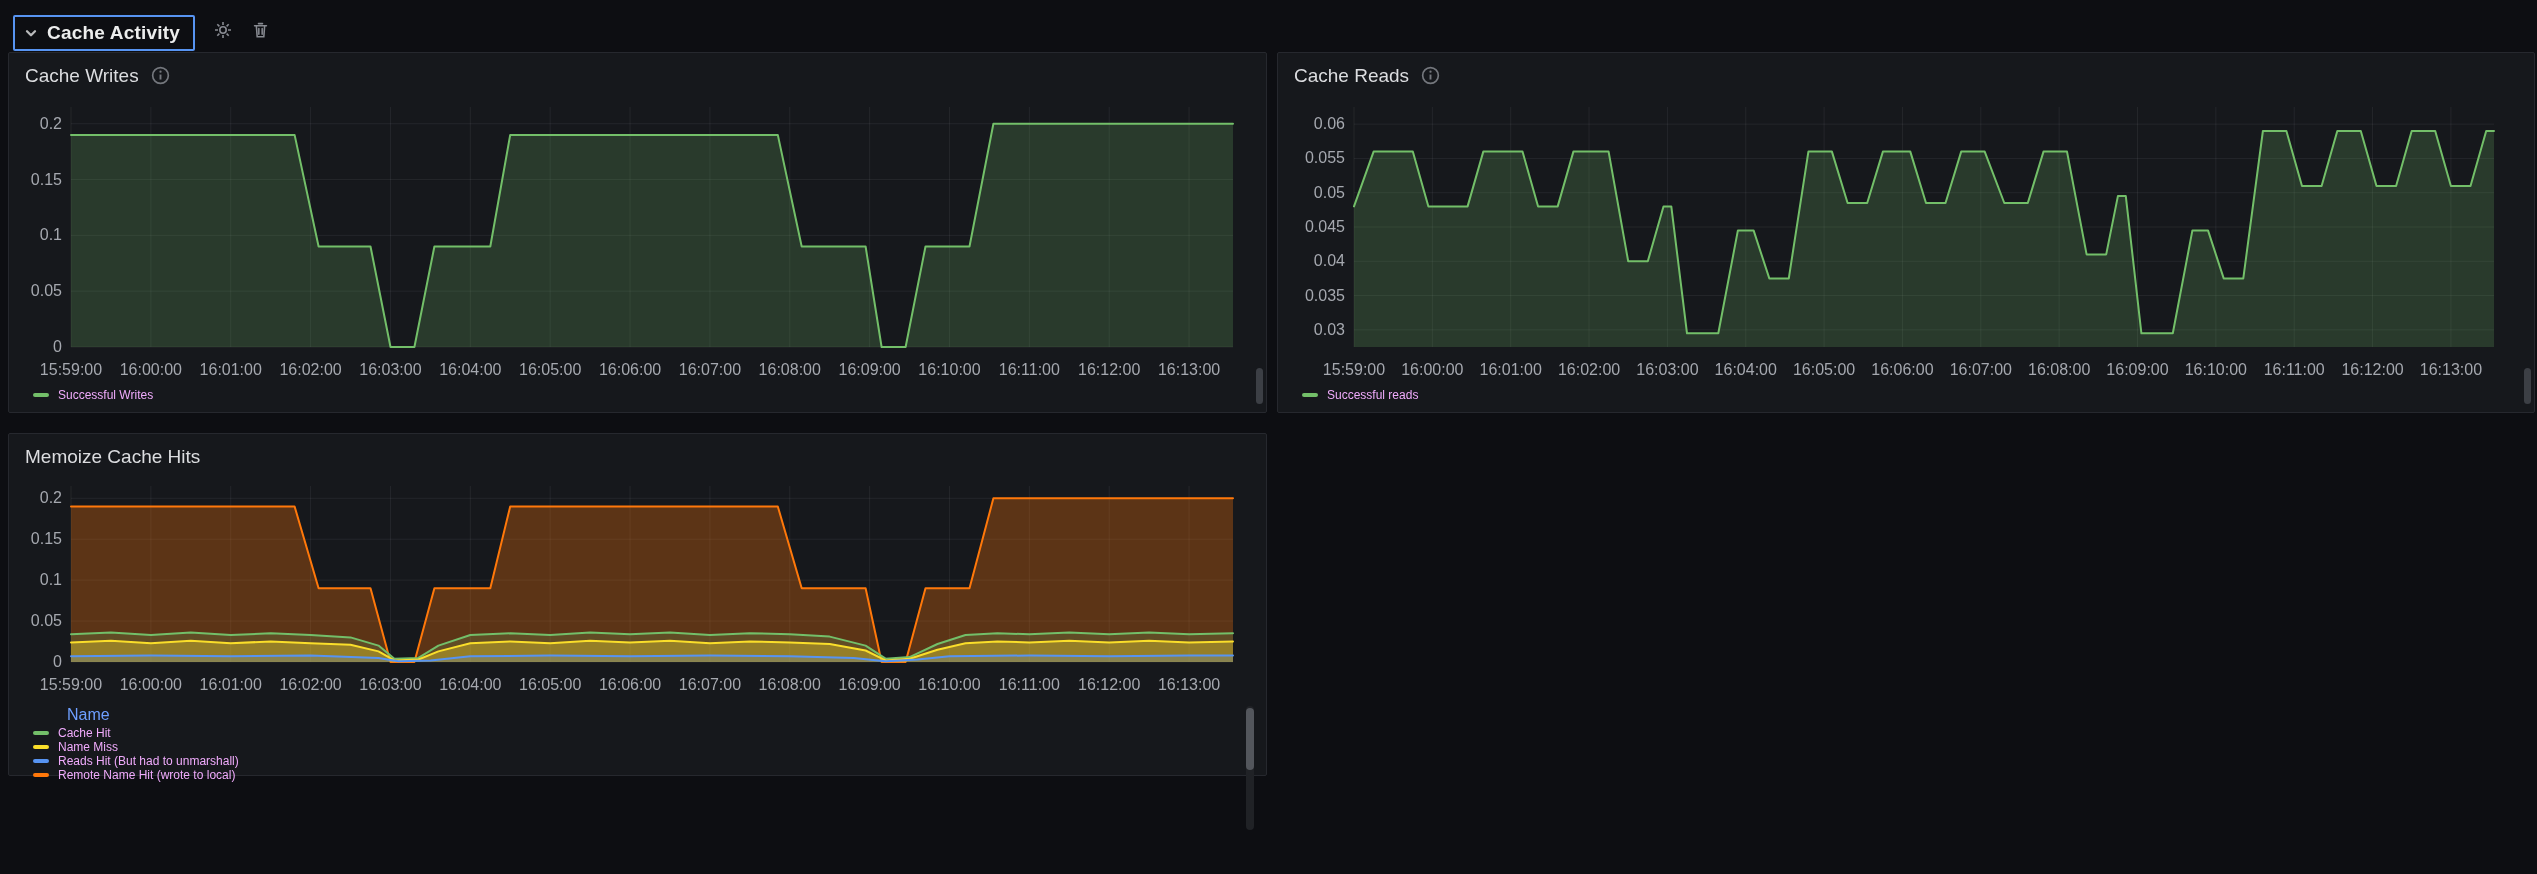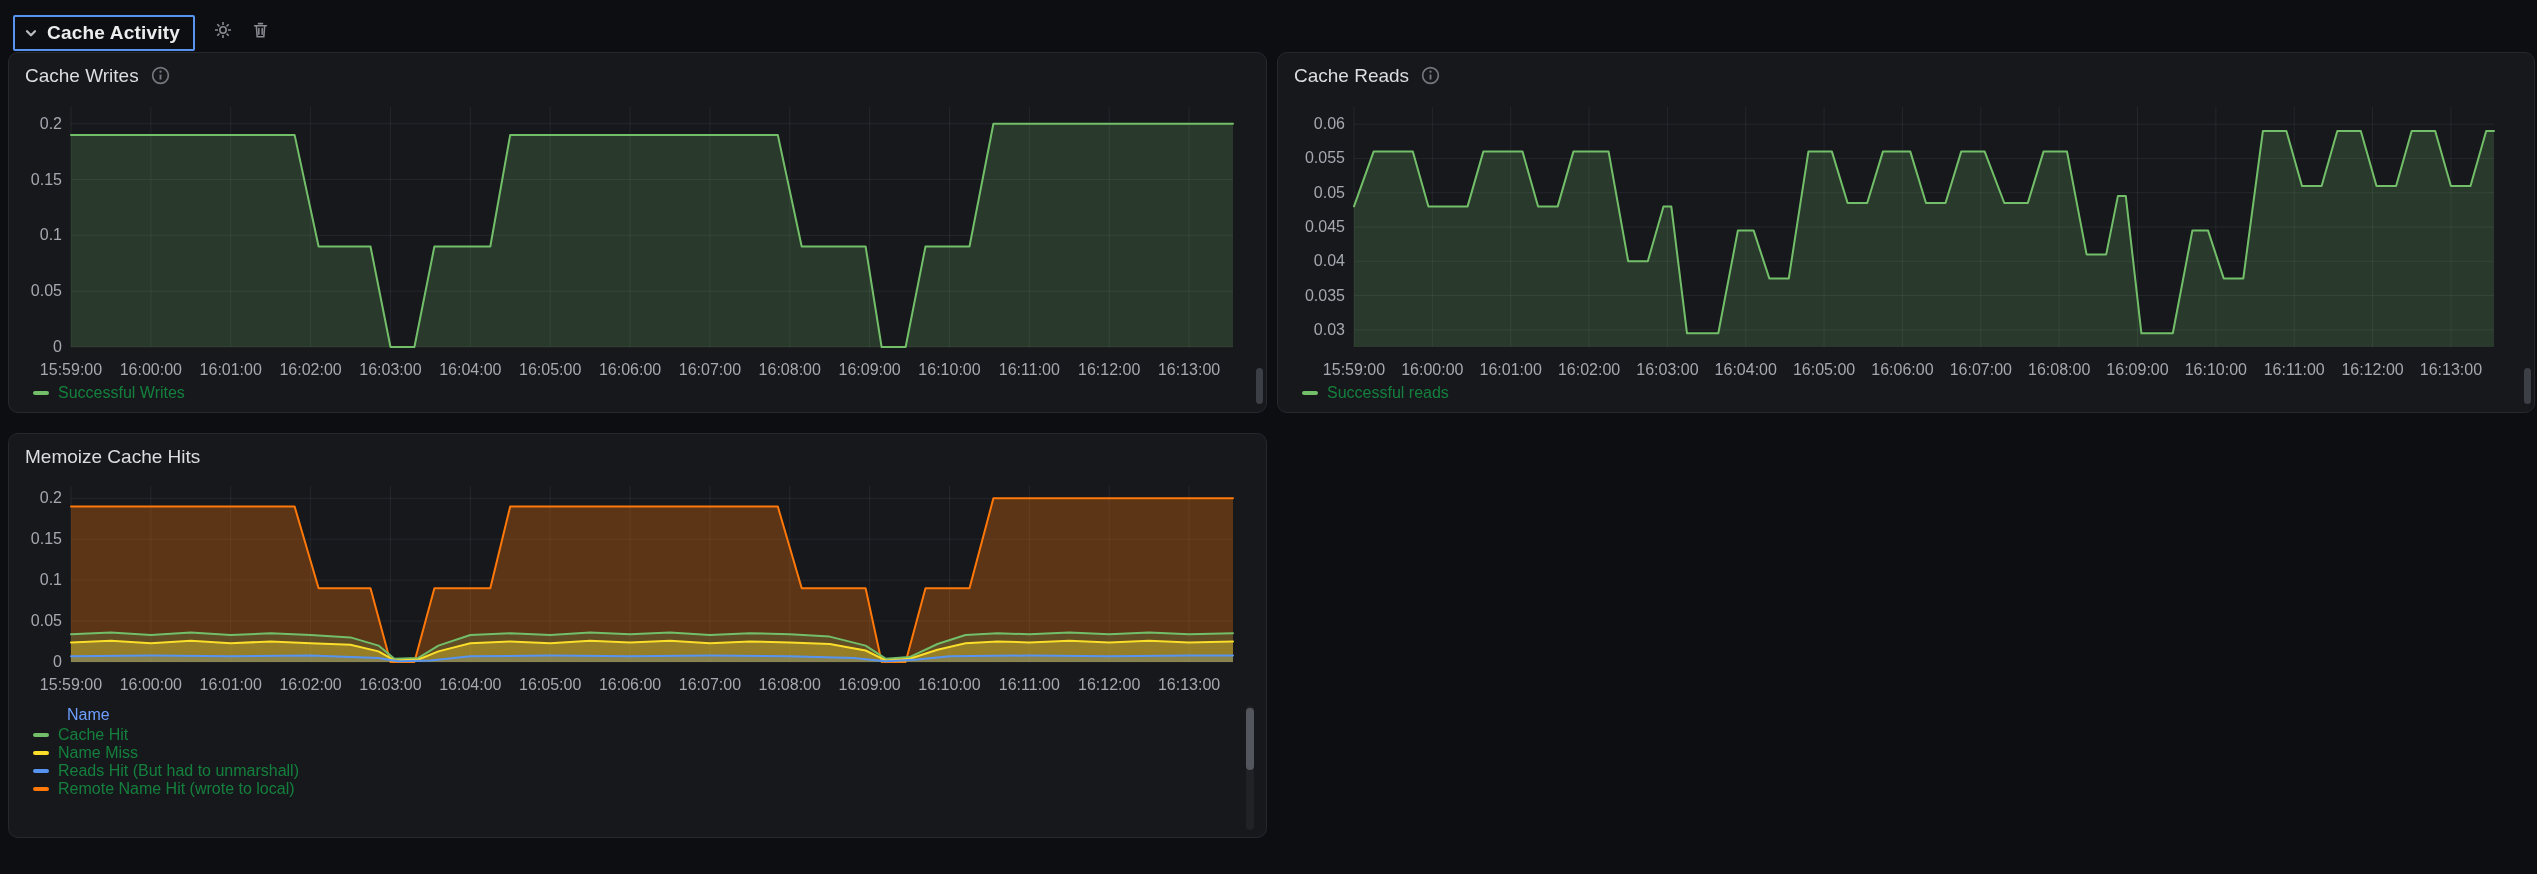--- a/index.html
+++ b/index.html
@@ -17,34 +17,34 @@
   }
   .section-toggle{
     display:inline-flex;align-items:center;gap:8px;
     border:2px solid #5794F2;border-radius:2px;
     padding:5px 13px 5px 8px;cursor:pointer;background:transparent;margin-top:6px;
   }
   .section-title{font-size:19px;font-weight:700;color:#eceded;letter-spacing:0.2px}
   .icon-btn{display:inline-flex;align-items:center;justify-content:center;cursor:pointer;opacity:0.85}
   .panel{
     position:absolute;background:#16181c;
-    border:1px solid #26282e;border-radius:10px;
+    border:1px solid #26282e;border-radius:2px;
   }
   .panel-header{
     display:flex;align-items:center;gap:12px;
     padding:9px 0 0 16px;height:36px;cursor:pointer;
   }
   .panel-title{font-size:19px;font-weight:500;color:#dcdde0}
   .chart{position:absolute;left:8px;top:38px;cursor:crosshair}
   .legend{position:absolute;display:flex;flex-direction:column;}
   .legend.horizontal{flex-direction:row;align-items:center;gap:14px}
   .legend-header{color:#6E9FFF;font-size:16px;margin-left:34px;margin-bottom:2px;cursor:pointer}
   .legend-row{display:flex;align-items:center;gap:9px;cursor:pointer}
   .swatch{width:16px;height:4px;border-radius:2px;display:inline-block;flex:0 0 auto}
-  .legend-label{font-size:16px;color:#15803d;white-space:nowrap}
+  .legend-label{font-size:12px;color:#f0abfc;white-space:nowrap}
   .mini-scrollbar{
     position:absolute;right:3px;bottom:8px;width:7px;height:36px;
     background:#3c3f45;border-radius:4px;cursor:pointer;
   }
   .legend-scrollbar{
     position:absolute;right:12px;top:272px;width:8px;height:124px;
     background:#202226;border-radius:4px;cursor:pointer;
   }
   .legend-scrollbar .thumb{
     position:absolute;top:2px;left:0;width:8px;height:62px;
@@ -203,21 +203,21 @@
       </svg></div>
   <div class="legend horizontal" style="left:24px;bottom:10px">
       <div class="legend-row">
         <span class="swatch" style="background: rgb(115, 191, 105);"></span>
         <span class="legend-label">Successful reads</span>
       </div>
     </div>
   <div class="mini-scrollbar"></div>
 </div>
 
-<div class="panel" style="left:8px;top:433px;width:1259px;height:405px">
+<div class="panel" style="left:8px;top:433px;width:1259px;height:343px">
   <div class="panel-header">
     <span class="panel-title">Memoize Cache Hits</span>
   </div>
   <div class="chart"><svg width="1244" height="230" viewBox="0 0 1244 230">
         <line x1="54" y1="14" x2="54" y2="190" stroke="rgba(204,204,220,0.08)" stroke-width="1"></line>
         <text x="54" y="218" text-anchor="middle" font-size="16" fill="#a5a8af" font-family="Liberation Sans, sans-serif">15:59:00</text>
         <line x1="133.86254295532643" y1="14" x2="133.86254295532643" y2="190" stroke="rgba(204,204,220,0.08)" stroke-width="1"></line>
         <text x="133.86254295532643" y="218" text-anchor="middle" font-size="16" fill="#a5a8af" font-family="Liberation Sans, sans-serif">16:00:00</text>
         <line x1="213.7250859106529" y1="14" x2="213.7250859106529" y2="190" stroke="rgba(204,204,220,0.08)" stroke-width="1"></line>
         <text x="213.7250859106529" y="218" text-anchor="middle" font-size="16" fill="#a5a8af" font-family="Liberation Sans, sans-serif">16:01:00</text>

